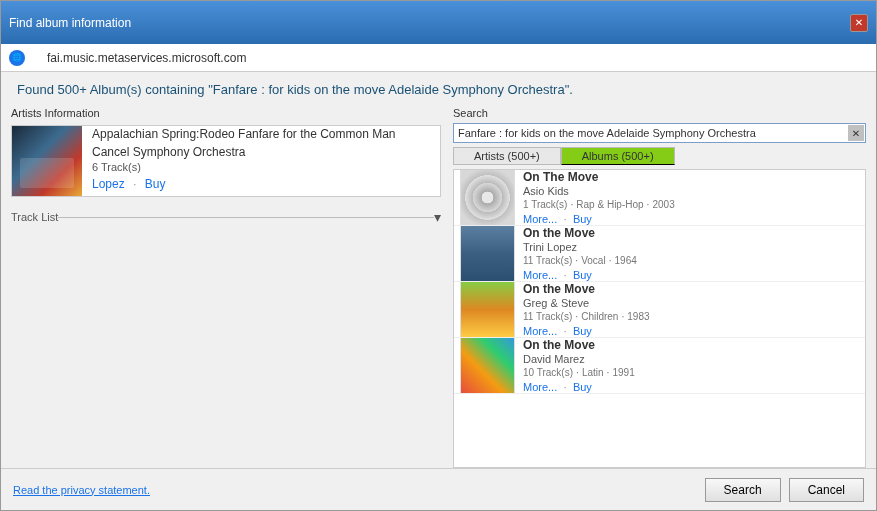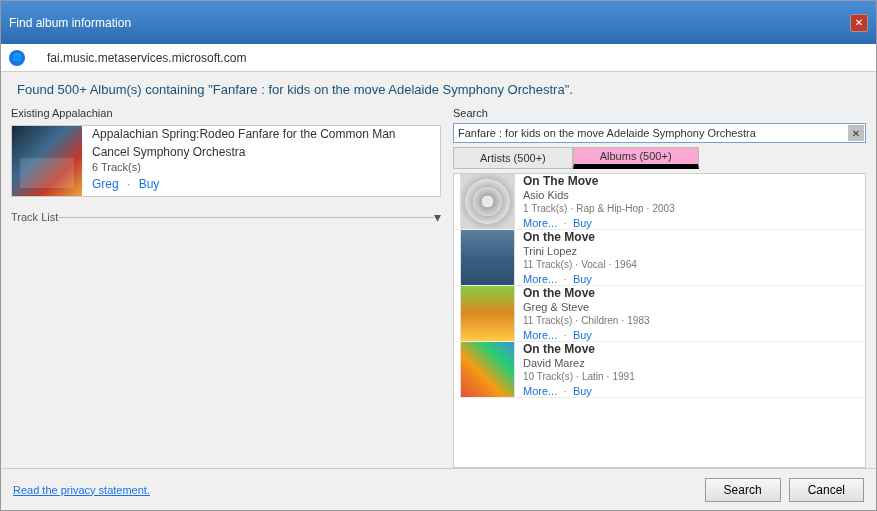--- a/index.html
+++ b/index.html
@@ -259,29 +259,29 @@
 
     .tabs-row {
       display: flex;
       gap: 0;
       margin-bottom: 4px;
     }
 
     .tab-btn {
       border: 1px solid #bbb;
       background: #e8e8e8;
-      padding: 2px 26px;
+      padding: 2px 20px;
       font-size: 11px;
       cursor: pointer;
       color: #333;
     }
 
     .tab-btn.active {
-      background: #f9a8d4;
-      border-bottom: 5px solid #000000;
+      background: #84cc16;
+      border-bottom: 1px solid #000000;
     }
 
     .results-list {
       flex: 1;
       overflow-y: scroll;
       border: 1px solid #ccc;
       background: white;
     }
 
     .result-item {
@@ -408,32 +408,32 @@
   <div class="url-bar">
     <div class="url-icon">🌐</div>
     <span class="url-text">fai.music.metaservices.microsoft.com</span>
   </div>
 
   <div class="found-text">Found 500+ Album(s) containing "Fanfare : for kids on the move Adelaide Symphony Orchestra".</div>
 
   <div class="main-content">
 
     <div class="left-panel">
-      <div class="existing-info-label">Existing Appalachian</div>
+      <div class="existing-info-label">Artists Information</div>
 
       <div class="album-card">
         <div class="album-thumbnail">
           <div class="album-thumb-img"></div>
         </div>
         <div class="album-info">
           <div class="album-title">Appalachian Spring:Rodeo Fanfare for the Common Man</div>
           <div class="album-artist">Cancel Symphony Orchestra</div>
           <div class="album-tracks">6 Track(s)</div>
           <div class="album-actions">
-            <a class="album-action-link">Greg</a>
+            <a class="album-action-link">Lopez</a>
             <span class="album-action-sep">·</span>
             <a class="album-action-link">Buy</a>
           </div>
         </div>
       </div>
 
       <div class="tracklist-bar">
         <span class="tracklist-label">Track List</span>
         <div class="tracklist-line"></div>
         <span class="tracklist-chevron">▾</span>

